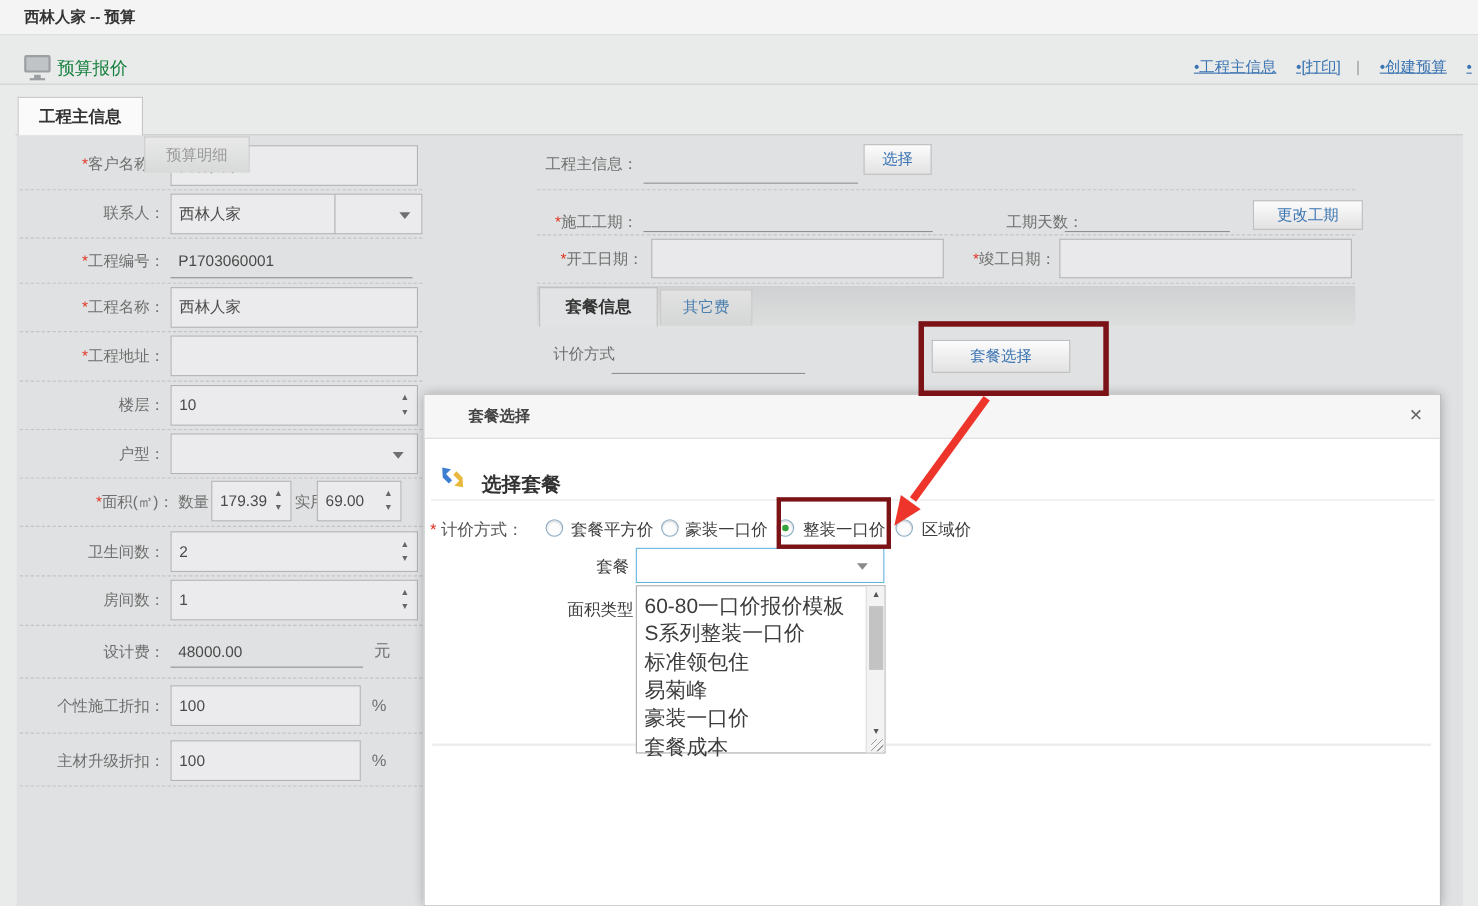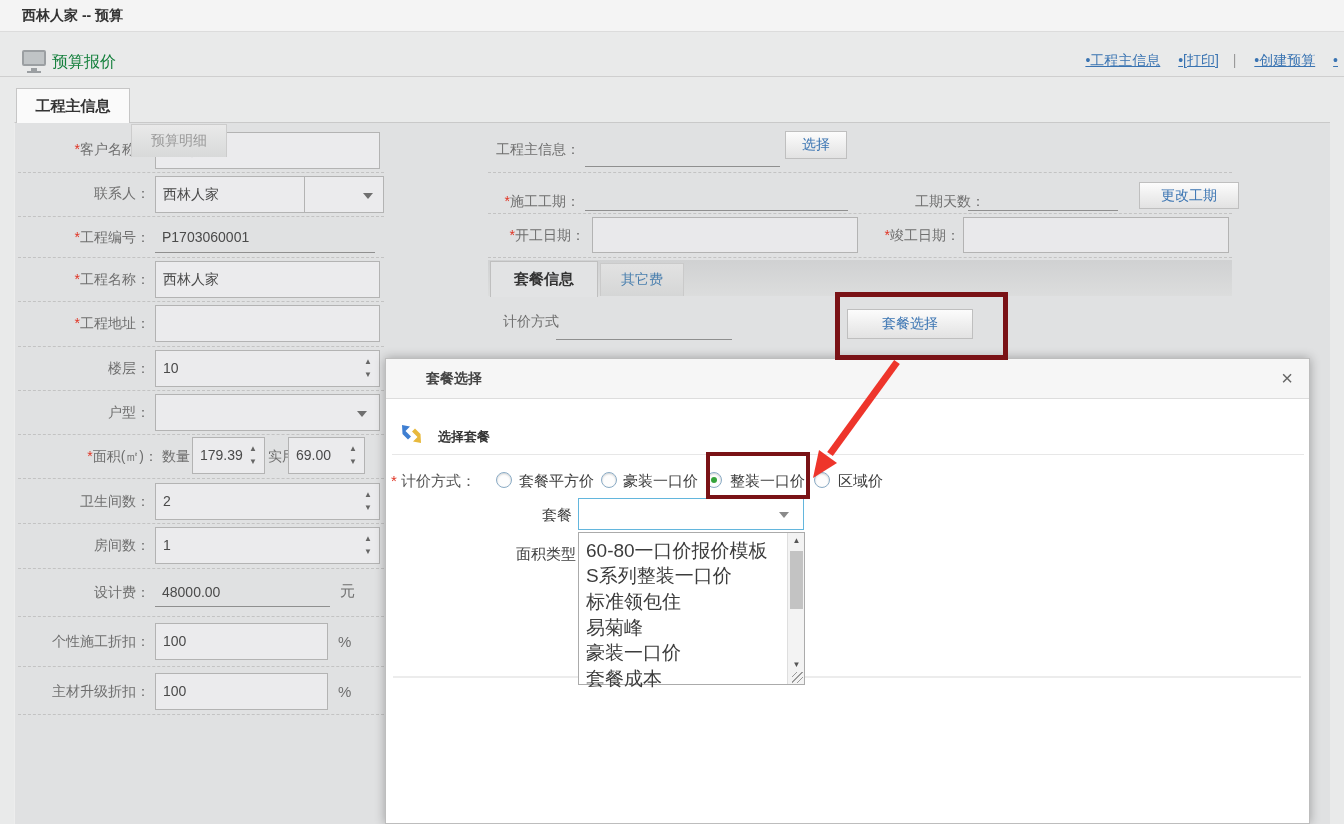--- a/index.html
+++ b/index.html
@@ -229,21 +229,21 @@
   <div class="abs modal">
     <div class="modal-h">
       <div class="t">套餐选择</div>
       <div class="modal-x">×</div>
     </div>
 
     <svg style="position:absolute;left:14px;top:64px;" width="24" height="24" viewBox="0 0 24 24">
       <polygon points="2,2 10,3.5 5.5,8 11,13.5 8,16.5 2.5,11 2,2" fill="#3f7fd2"></polygon>
       <polygon points="21,20 13,18.5 17.5,14 12,8.5 15,5.5 20.5,11 21,20" fill="#e8b93c"></polygon>
     </svg>
-    <div style="position:absolute;left:52px;top:69px;font-size:13px;font-weight:bold;color:#333;">选择套餐</div>
+    <div style="position:absolute;left:52px;top:69px;font-size:18px;font-weight:bold;color:#333;">选择套餐</div>
     <div style="position:absolute;left:6px;top:95px;width:912px;border-top:1px solid #e7e7e7;"></div>
 
     <div style="position:absolute;left:6px;top:728px;"></div>
   </div>
 
   <div class="abs" style="left:391px;top:472px;z-index:22;font-size:15px;color:#555;">
     <span class="star">*</span> <span>计价方式：</span>
   </div>
   <div class="abs radio" style="left:496px;top:472px;z-index:22;"></div>
   <div class="abs rlbl" style="left:519px;top:472px;z-index:22;">套餐平方价</div>

